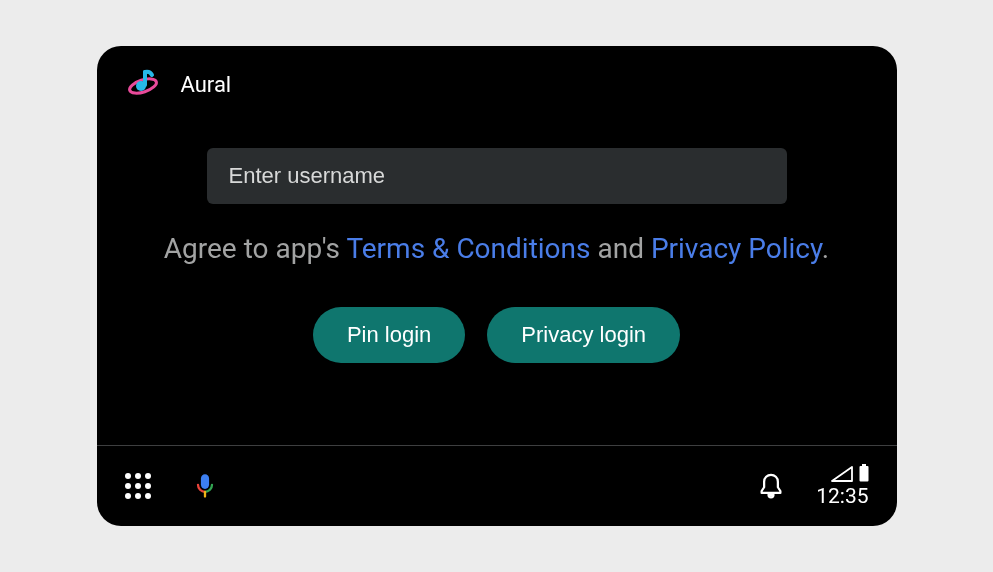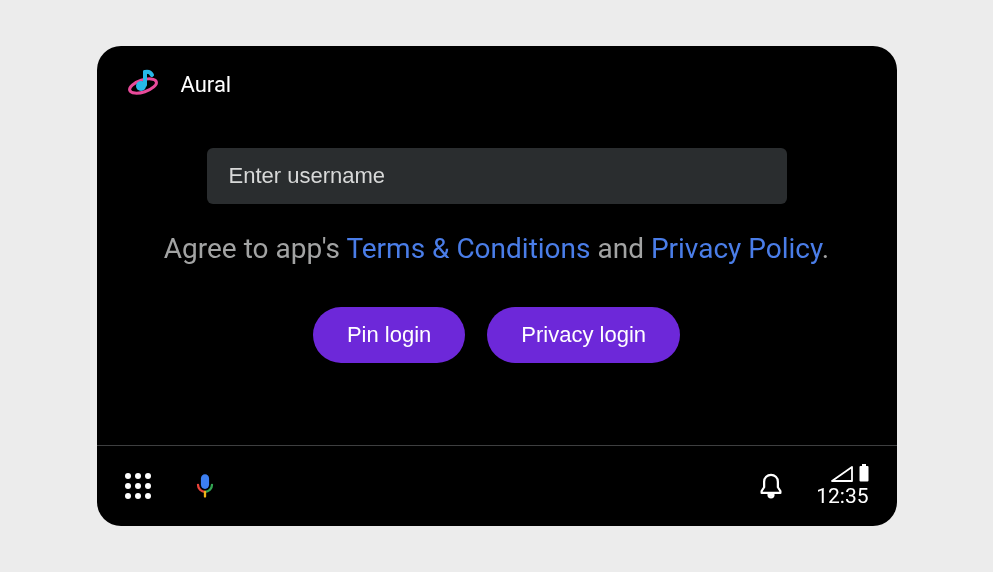--- a/index.html
+++ b/index.html
@@ -89,21 +89,21 @@
       display: flex;
       gap: 22px;
       margin-top: 42px;
     }
 
     .login-button {
       height: 56px;
       padding: 0 34px;
       border: none;
       border-radius: 28px;
-      background: #6d28d9;
+      background: #0f766e;
       color: #ffffff;
       font-size: 22px;
       font-weight: 500;
       cursor: pointer;
     }
 
     .divider {
       height: 1px;
       background: #3e3f40;
       width: 100%;

